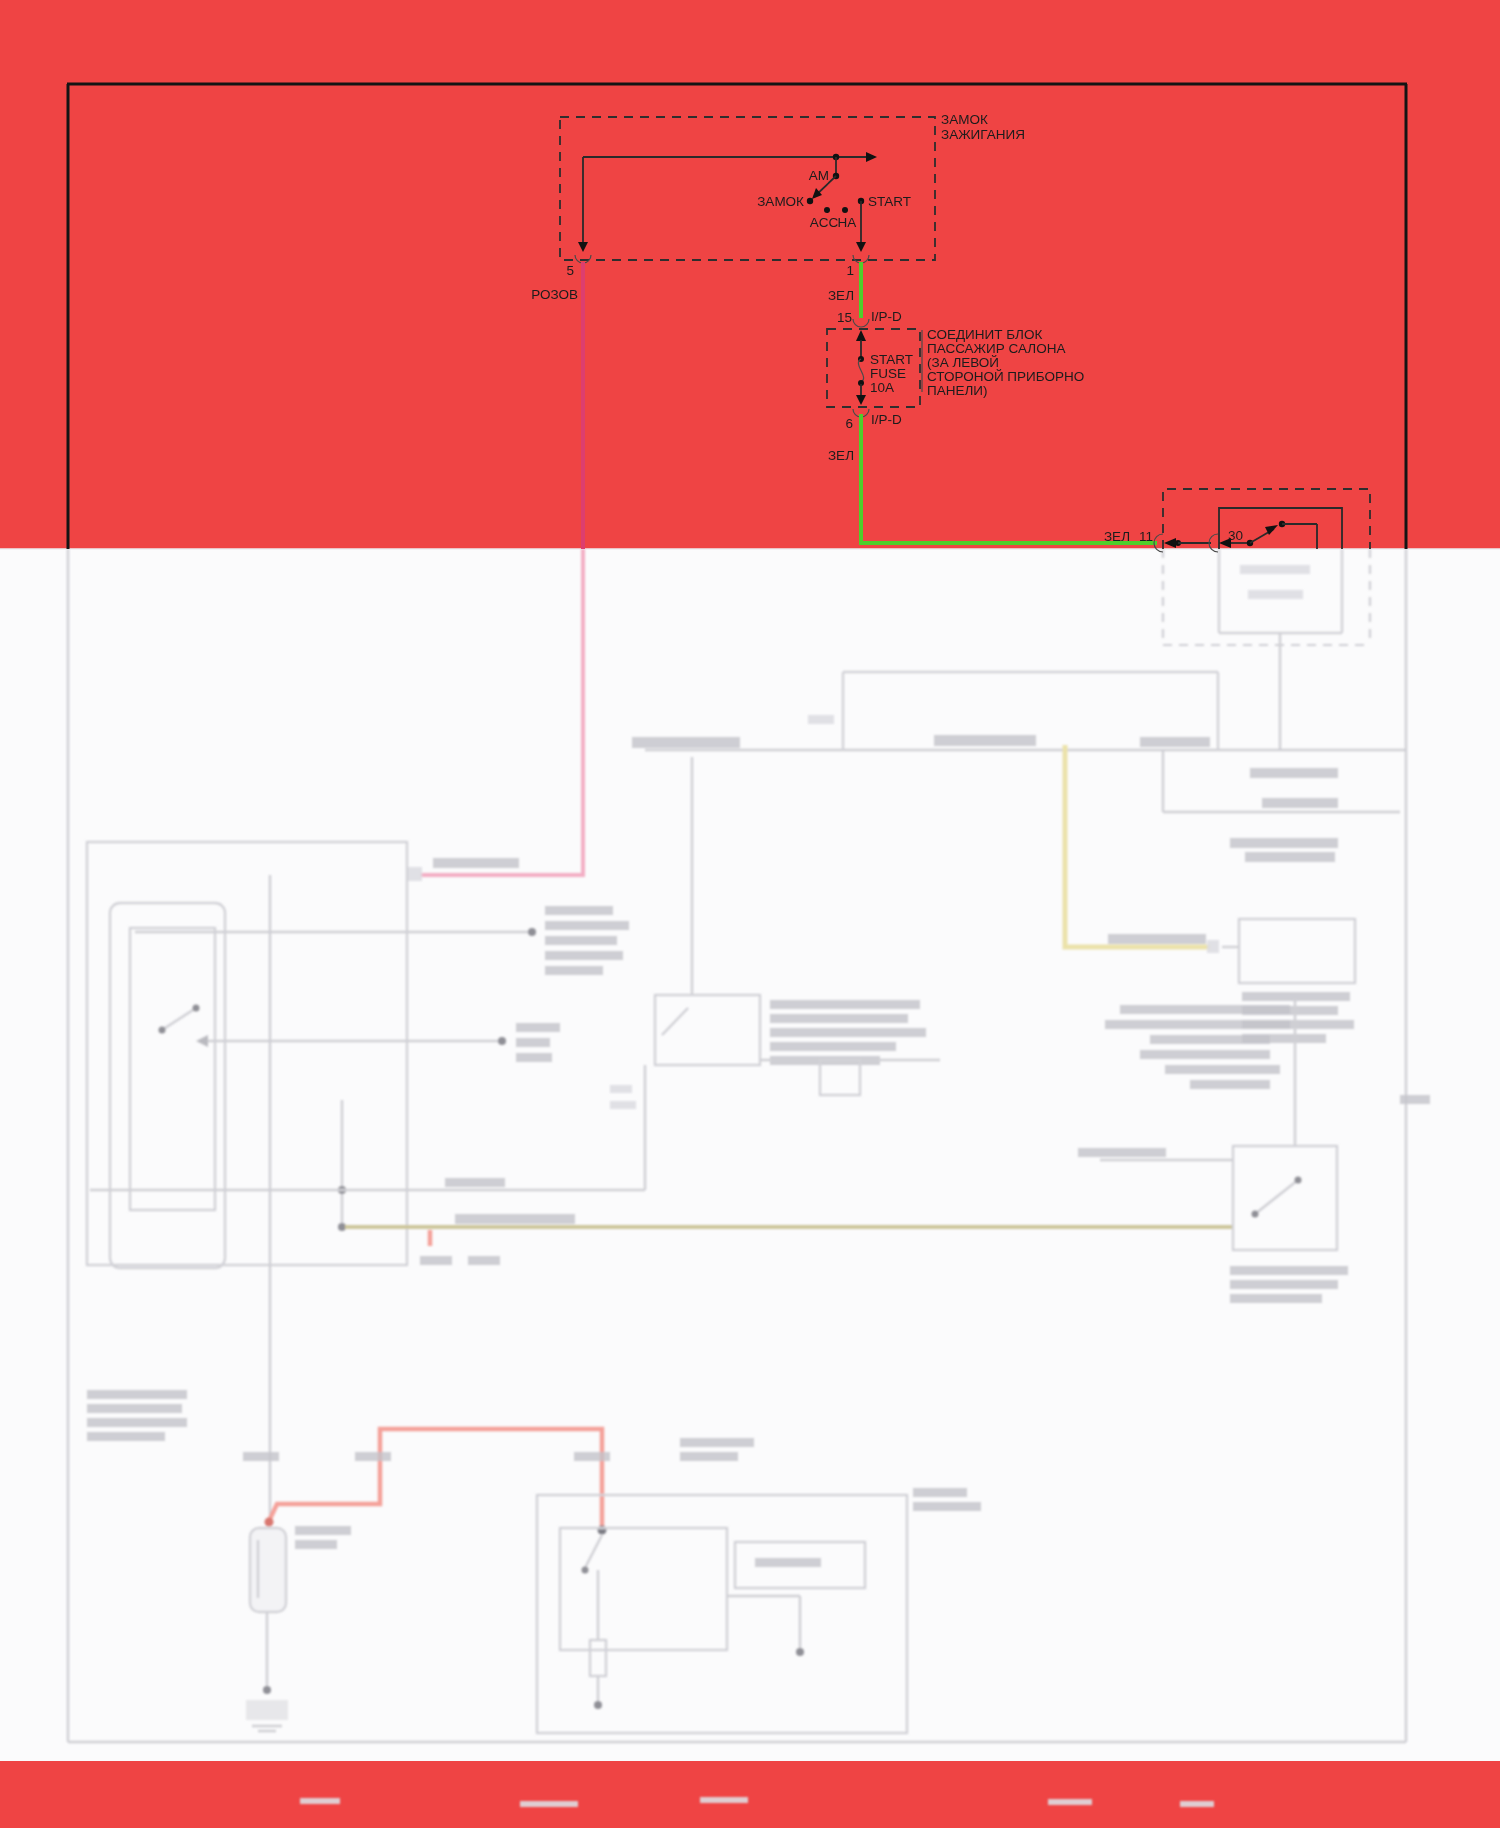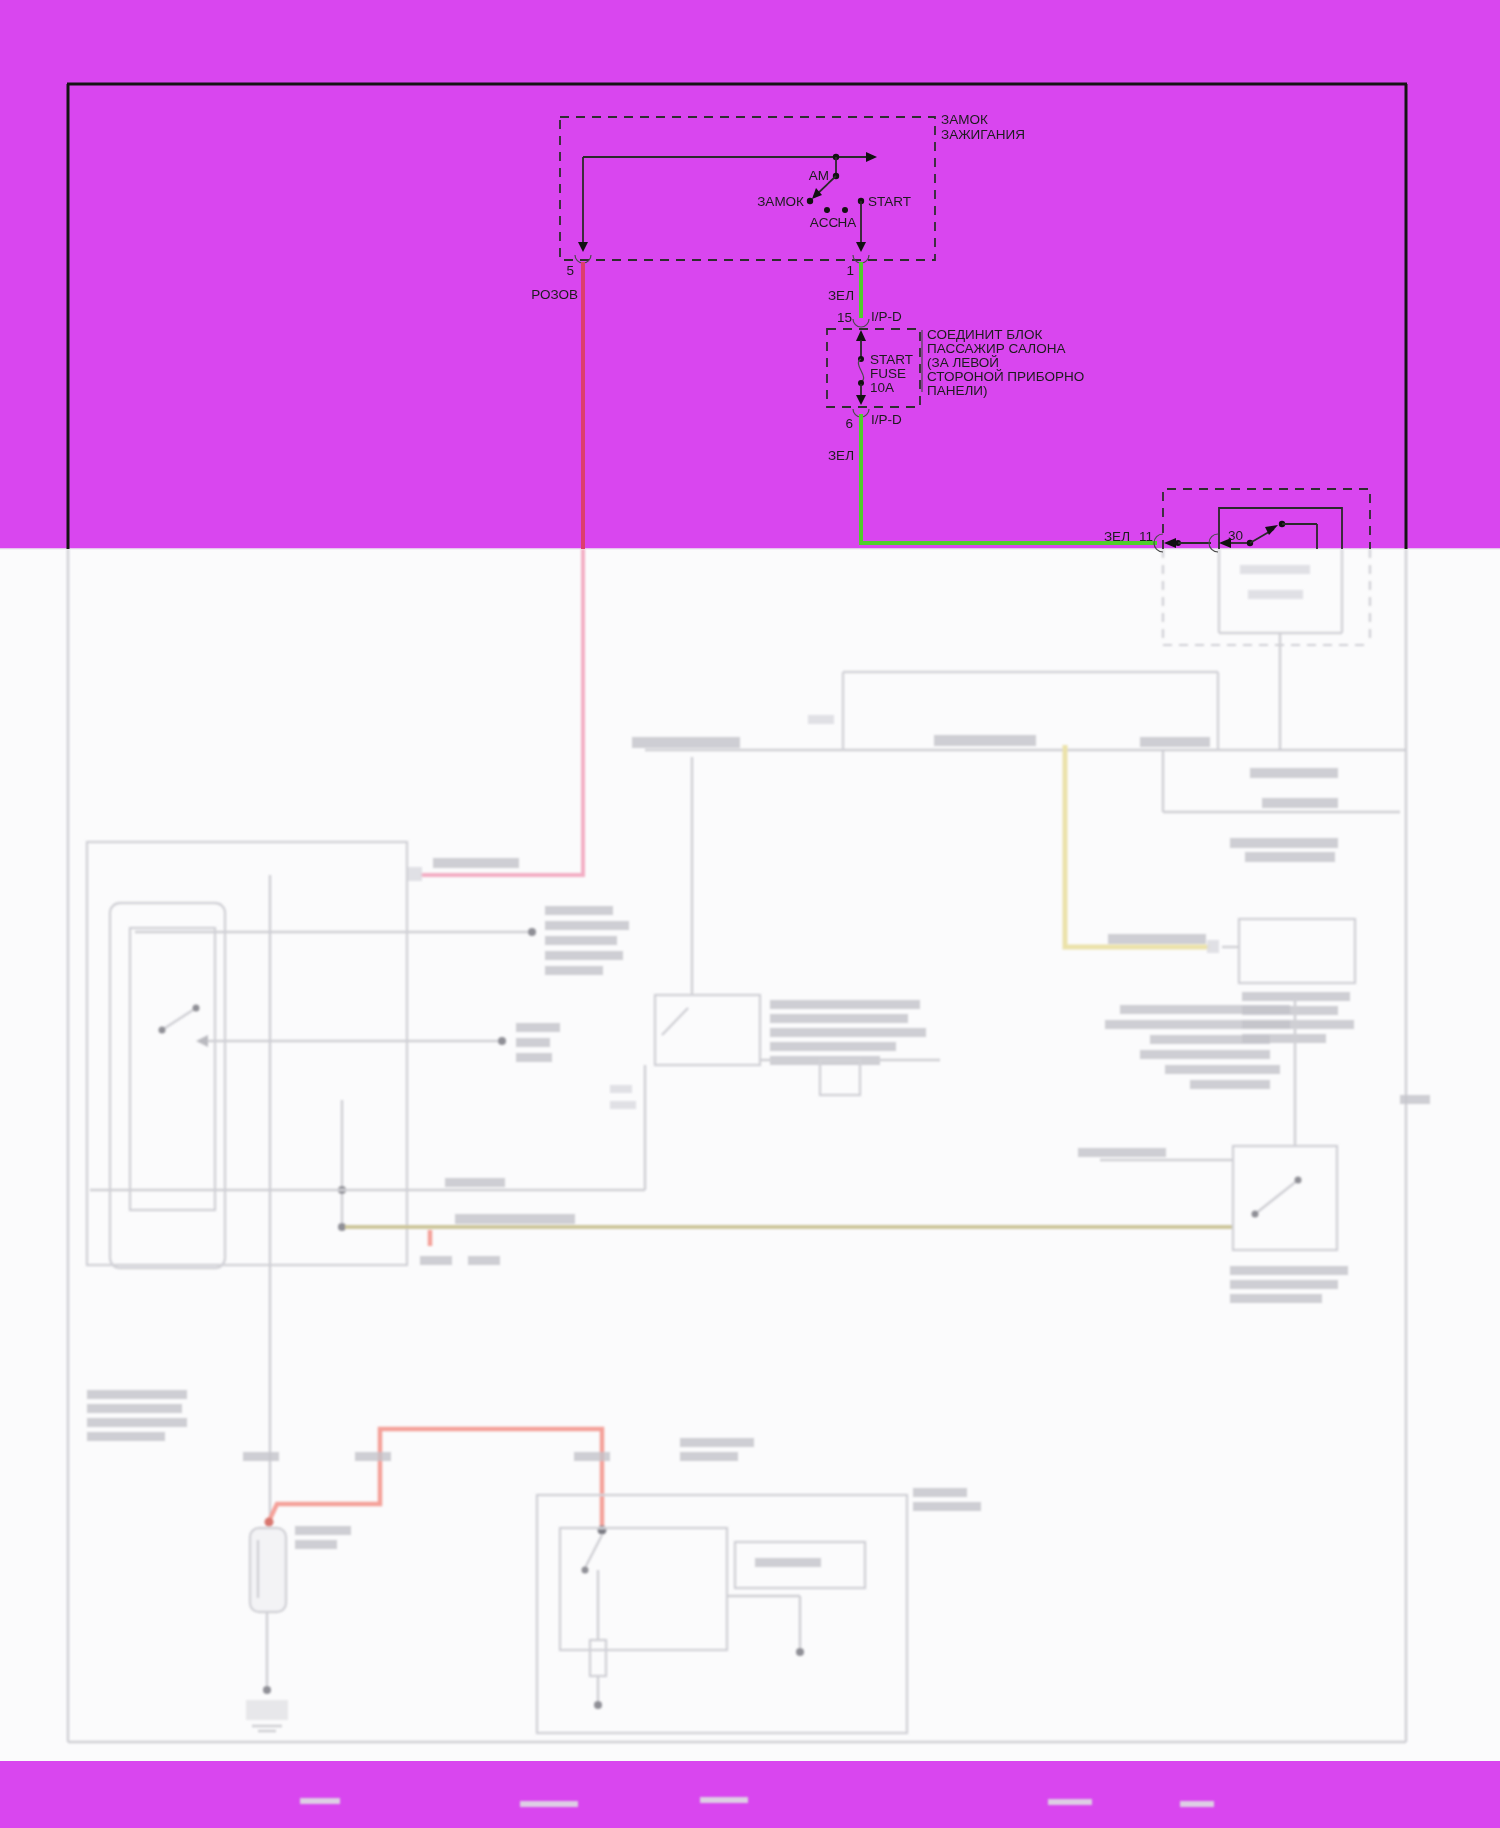--- a/index.html
+++ b/index.html
@@ -1,16 +1,16 @@
 <!DOCTYPE html>
 <html><head>
 <meta charset="utf-8">
 <style>
   html,body{margin:0;padding:0;background:#ffffff;}
-  .page{position:relative;width:1500px;height:1828px;background:#d946ef;overflow:hidden;}
+  .page{position:relative;width:1500px;height:1828px;background:#ef4444;overflow:hidden;}
   svg{display:block;}
   text{font-family:"Liberation Sans","DejaVu Sans",sans-serif;font-size:13.5px;fill:#1c1c1c;}
   .ln{stroke:#2a2a2a;stroke-width:1.8;fill:none;}
   .thin{stroke:#4a4a4a;stroke-width:1.2;fill:none;}
   .border{stroke:#141414;stroke-width:3;fill:none;}
   .dash{stroke:#2e2e2e;stroke-width:1.8;fill:none;stroke-dasharray:9 7;}
   .dot{fill:#111;}
   .arr{fill:#111;stroke:none;}
   .wire-pink{stroke:#dd3e6e;stroke-width:4;fill:none;}
   .wire-green{stroke:#4fce2b;stroke-width:4;fill:none;}

